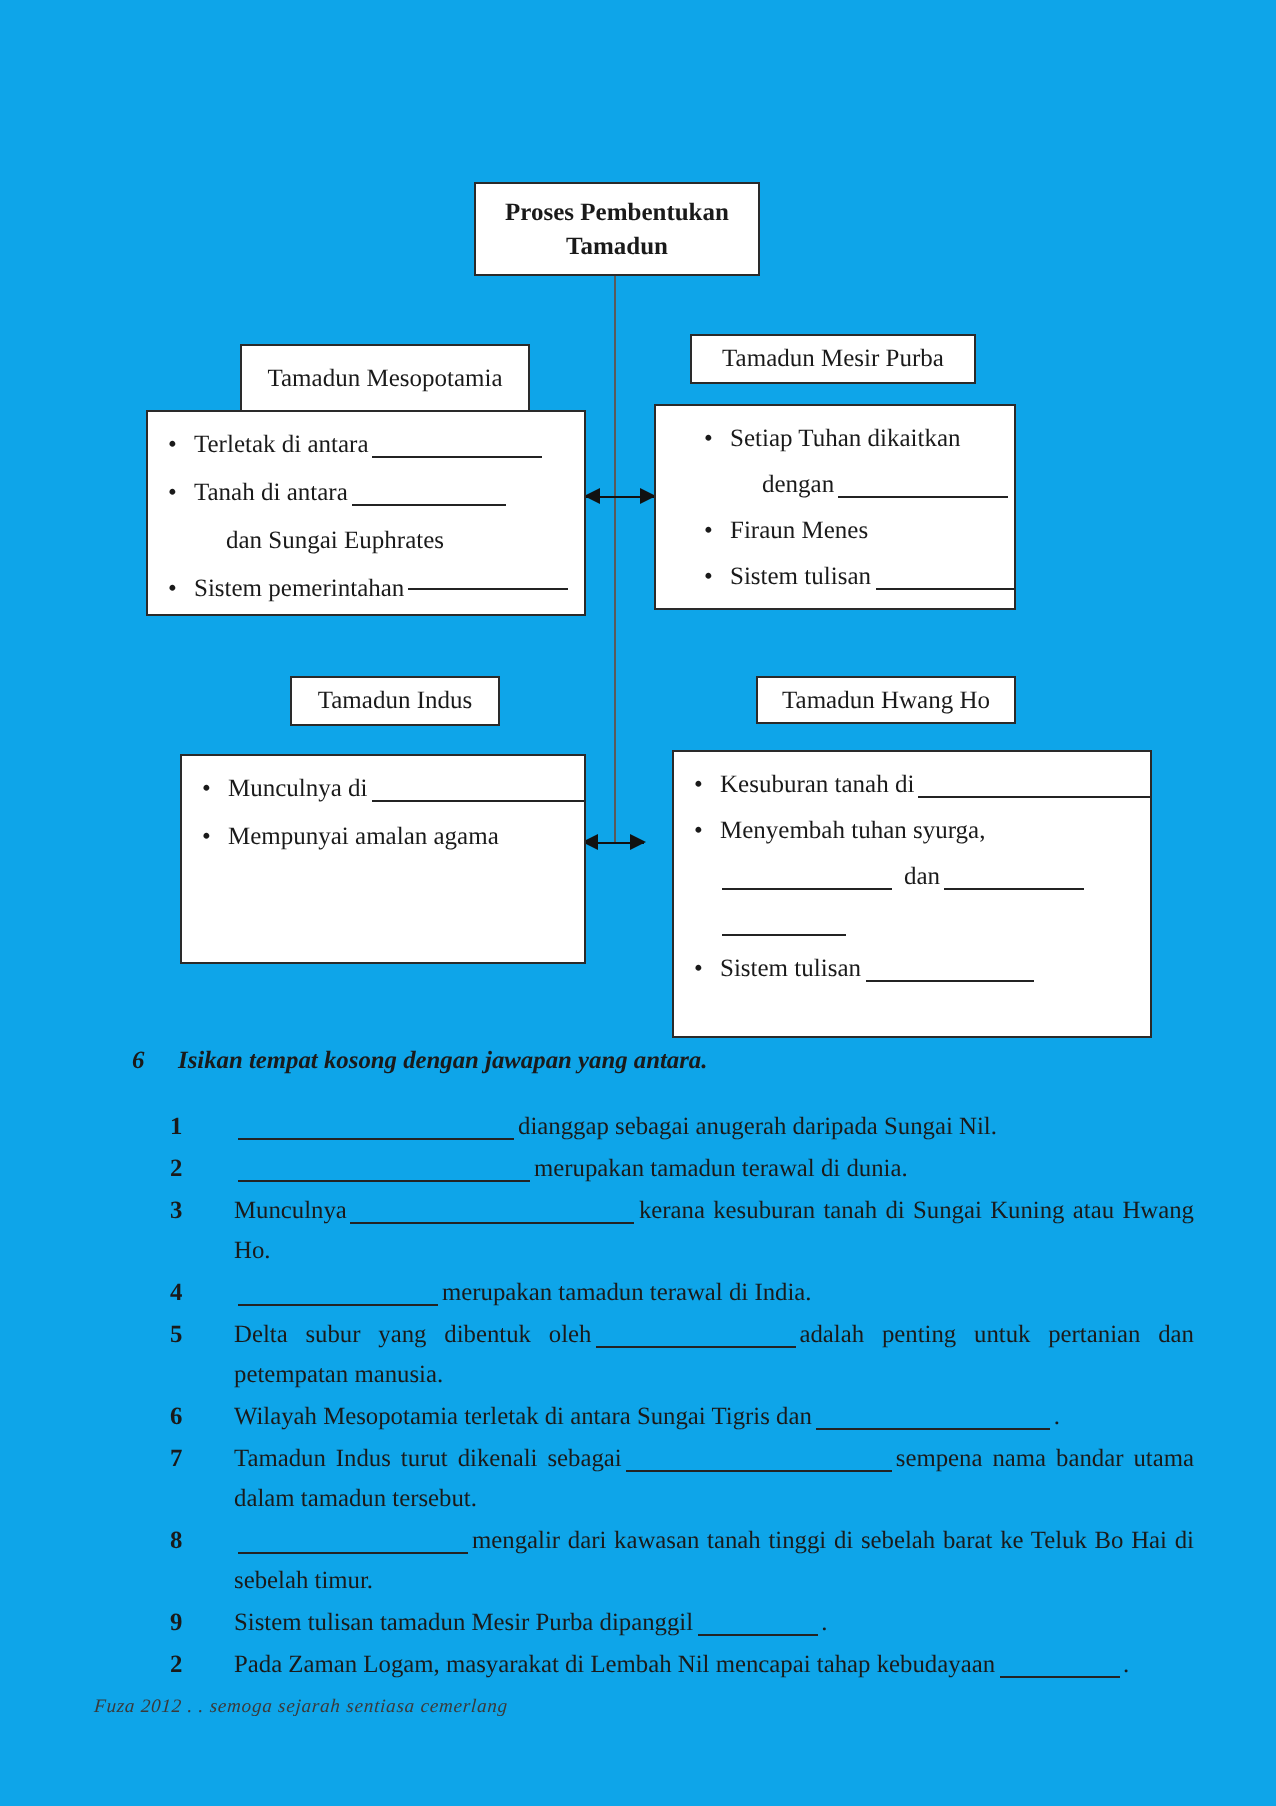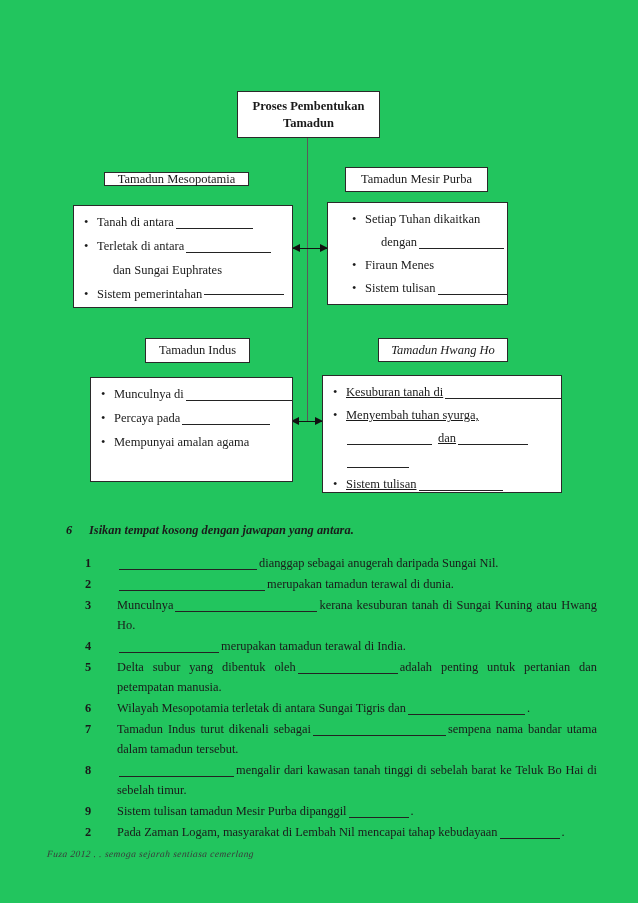--- a/index.html
+++ b/index.html
@@ -1,43 +1,43 @@
 <!DOCTYPE html>
 <html><head>
 <meta charset="utf-8">
 <style>
   html,body{margin:0;padding:0;}
   body{
     width:638px;height:903px;background:#ffffff;
     font-family:"Liberation Serif","DejaVu Serif",serif;
     color:#1a1a1a;-webkit-font-smoothing:antialiased;
   }
-  .page{position:relative;width:638px;height:903px;background:#22c55e;overflow:hidden;}
+  .page{position:relative;width:638px;height:903px;background:#0ea5e9;overflow:hidden;}
 
   
   .fbox{position:absolute;border:1px solid #2a2a2a;background:#fff;box-sizing:border-box;}
   .title-box{
     left:237px;top:91px;width:143px;height:47px;
     display:flex;align-items:center;justify-content:center;text-align:center;
     font-weight:bold;font-size:12.5px;line-height:17px;padding:2px 6px;
   }
   .label-box{
     display:flex;align-items:center;justify-content:center;
     font-size:12.5px;text-align:center;white-space:nowrap;
   }
-  .lbl-meso{left:104px;top:172px;width:145px;height:14px;}
+  .lbl-meso{left:120px;top:172px;width:145px;height:34px;}
   .lbl-mesir{left:345px;top:167px;width:143px;height:25px;}
   .lbl-indus{left:145px;top:338px;width:105px;height:25px;}
-  .lbl-hwang{left:378px;top:338px;width:130px;height:24px;font-style:italic;}
+  .lbl-hwang{left:378px;top:338px;width:130px;height:24px;}
 
   .content-box{font-size:12.5px;padding:9px 6px 0 10px;overflow:hidden;}
   .cb-meso{left:73px;top:205px;width:220px;height:103px;}
   .cb-mesir{left:327px;top:202px;width:181px;height:103px;padding-left:24px;}
   .cb-indus{left:90px;top:377px;width:203px;height:105px;}
-  .cb-hwang{left:322px;top:375px;width:240px;height:118px;text-decoration:underline;}
+  .cb-hwang{left:336px;top:375px;width:240px;height:144px;}
 
   .cline{line-height:14px;margin-bottom:9px;white-space:nowrap;}
   .cb-meso .cline,.cb-indus .cline{margin-bottom:10px;}
   .bullet{display:inline-block;width:13px;}
   .indent{padding-left:29px;}
   .indent-sm{padding-left:12px;}
 
   .blank{
     display:inline-block;height:13px;border-bottom:1px solid #232323;
     vertical-align:-3px;margin:0 2px;
@@ -88,24 +88,24 @@
 
     <div class="vline"></div>
     <div class="arrow arrow-upper"></div>
     <div class="arrow arrow-lower"></div>
 
     <div class="fbox label-box lbl-meso">
       <span>Tamadun Mesopotamia</span>
     </div>
     <div class="fbox content-box cb-meso">
       <div class="cline">
+        <span class="bullet">•</span><span>Terletak di antara</span><span class="blank" style="width:85px"></span>
+      </div>
+      <div class="cline">
         <span class="bullet">•</span><span>Tanah di antara</span><span class="blank" style="width:77px"></span>
-      </div>
-      <div class="cline">
-        <span class="bullet">•</span><span>Terletak di antara</span><span class="blank" style="width:85px"></span>
       </div>
       <div class="cline indent">
         <span>dan Sungai Euphrates</span>
       </div>
       <div class="cline">
         <span class="bullet">•</span><span>Sistem pemerintahan</span><span class="dashline" style="width:80px"></span>
       </div>
     </div>
 
     <div class="fbox label-box lbl-mesir">
@@ -125,23 +125,20 @@
         <span class="bullet">•</span><span>Sistem tulisan</span><span class="blank" style="width:82px"></span>
       </div>
     </div>
 
     <div class="fbox label-box lbl-indus">
       <span>Tamadun Indus</span>
     </div>
     <div class="fbox content-box cb-indus">
       <div class="cline">
         <span class="bullet">•</span><span>Munculnya di</span><span class="blank" style="width:108px"></span>
-      </div>
-      <div class="cline">
-        <span class="bullet">•</span><span>Percaya pada</span><span class="blank" style="width:88px"></span>
       </div>
       <div class="cline">
         <span class="bullet">•</span><span>Mempunyai amalan agama</span>
       </div>
     </div>
 
     <div class="fbox label-box lbl-hwang">
       <span>Tamadun Hwang Ho</span>
     </div>
     <div class="fbox content-box cb-hwang">

